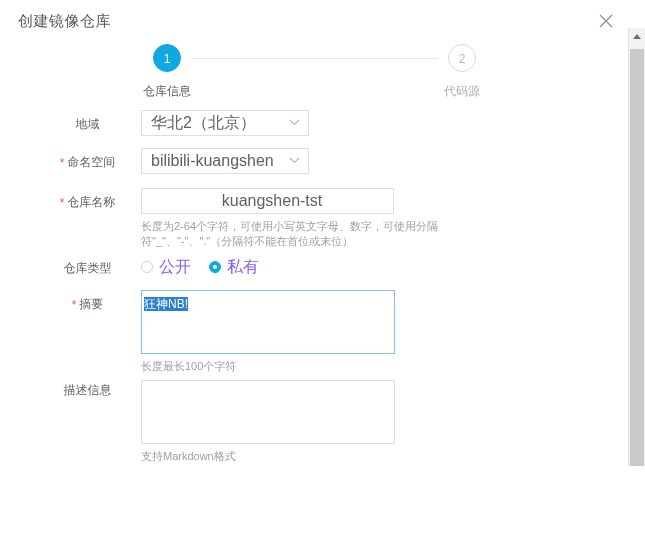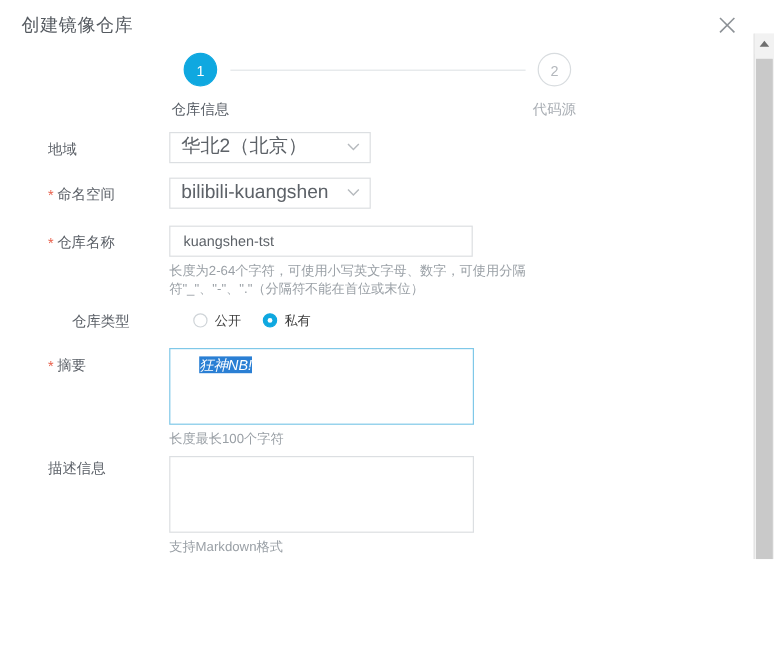--- a/index.html
+++ b/index.html
@@ -111,21 +111,21 @@
     width: 628px;
   }
   .row {
     position: relative;
     margin-bottom: 0;
   }
   .f-label {
     position: absolute;
     width: 95px;
     left: 40px;
-    text-align: left;
+    text-align: center;
     font-size: 12px;
     color: #5c6168;
     line-height: 16px;
   }
   .req-star {
     color: #e8604c;
     font-size: 12px;
     margin-right: 3px;
     position: relative;
     top: 1px;
@@ -151,28 +151,29 @@
     top: 8px;
     width: 11px;
     height: 7px;
   }
 
   .text-input {
     height: 26px;
     border: 1px solid #dcdfe2;
     background: #ffffff;
     box-sizing: border-box;
-    font-size: 12px;
+    font-size: 16px;
     color: #5d6268;
     line-height: 24px;
     padding-left: 11px;
     outline: none;
     font-family: inherit;
     width: 100%;
     display: block;
+    text-align: center;
   }
 
   .helper {
     font-size: 11px;
     color: #9aa0a6;
     line-height: 15px;
     margin-top: 5px;
     width: 300px;
   }
 
@@ -193,21 +194,21 @@
     background: #0fa8e0;
   }
   .radio-dot.checked::after {
     content:"";
     position:absolute;
     left: 3px; top: 3px;
     width: 4px; height: 4px;
     border-radius: 50%;
     background: #ffffff;
   }
-  .radio-text { font-size: 11px; color: #404040; }
+  .radio-text { font-size: 16px; color: #8b5cf6; }
 
   
   .ta {
     border: 1px solid #dcdfe2;
     background: #fff;
     box-sizing: border-box;
     font-size: 12px;
     color: #5d6268;
     padding: 6px 8px;
     resize: none;
@@ -220,26 +221,25 @@
 
   .sel-text {
     background: #2a7fd4;
     color: #ffffff;
     font-size: 12px;
   }
 
   .ta-wrap { position: relative; }
   .ta-overlay {
     position: absolute;
-    left: 25px;
+    left: 3px;
     top: 7px;
     font-size: 12px;
     line-height: 15px;
     pointer-events: none;
-    font-style: italic;
   }
 
   
   .footer {
     position: absolute;
     left: 0;
     bottom: 0;
     width: 628px;
     height: 50px;
     background: #ffffff;
@@ -395,21 +395,21 @@
       <div class="row" style="height:69px;">
         <div class="f-label" style="top:6px;">
           <span class="req-star">*</span><span>仓库名称</span>
         </div>
         <div class="field-col" style="top:0; width:253px;">
           <input class="text-input" type="text" value="kuangshen-tst" style="">
           <div class="helper">长度为2-64个字符，可使用小写英文字母、数字，可使用分隔符"_"、"-"、"."（分隔符不能在首位或末位）</div>
         </div>
       </div>
 
-      <div class="row" style="height:33px;margin-left:20px;">
+      <div class="row" style="height:33px;">
         <div class="f-label" style="top:3px;">
           <span>仓库类型</span>
         </div>
         <div class="field-col" style="top:0;">
           <div class="radio-group">
             <div class="radio-item">
               <span class="radio-dot"></span>
               <span class="radio-text">公开</span>
             </div>
             <div class="radio-item">

